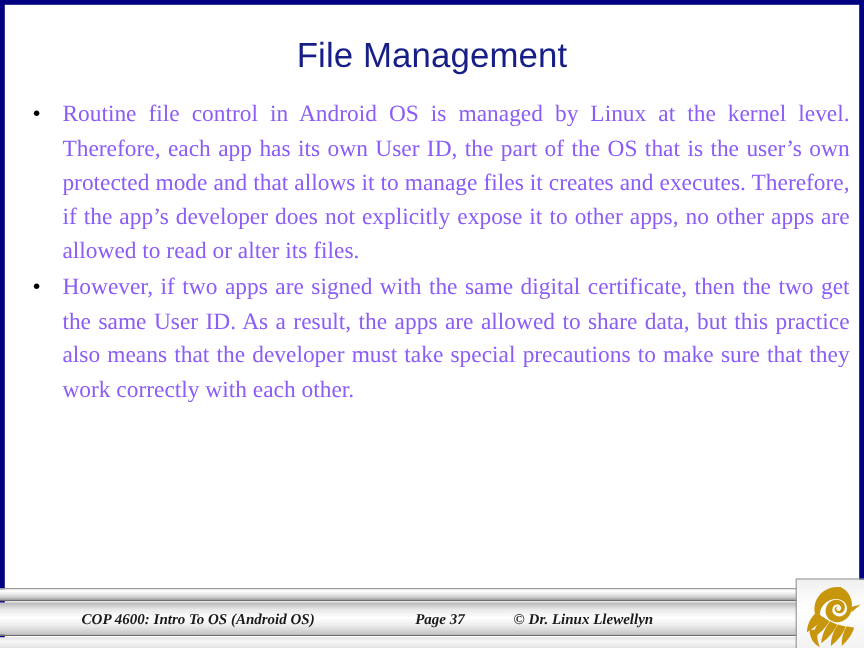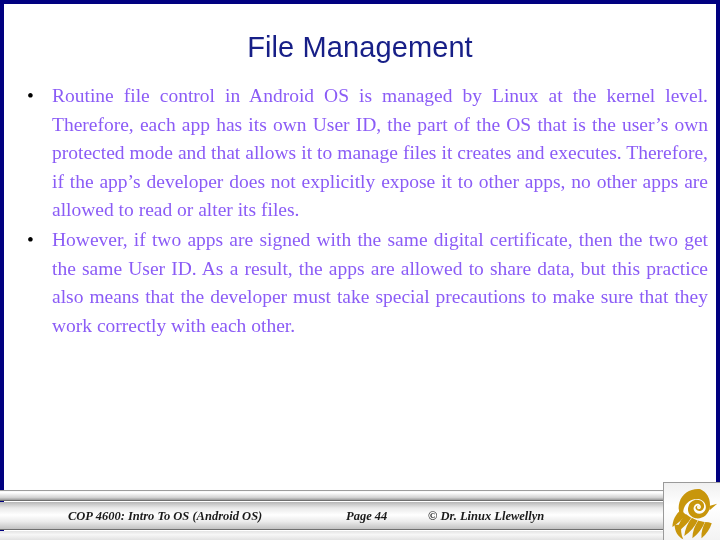--- a/index.html
+++ b/index.html
@@ -182,21 +182,21 @@
     </div>
 
   </div>
 
   <div class="footer">
     <div class="band band-top"></div>
     <div class="band band-main"></div>
     <div class="band band-bottom"></div>
 
     <div class="footer-text footer-course">COP 4600: Intro To OS  (Android OS)</div>
-    <div class="footer-text footer-page">Page 44</div>
+    <div class="footer-text footer-page">Page 37</div>
     <div class="footer-text footer-copy">© Dr. Linux Llewellyn</div>
   </div>
 
   <div class="logo-plate">
     <svg viewBox="0 0 100 104" xmlns="http://www.w3.org/2000/svg">
       <g fill="#C8960C">
 
         <path d="M62 6 C44 4 28 14 23 30 C19 43 23 56 33 63
                  C28 52 29 40 37 32 C45 24 57 22 65 27
                  C72 31 74 40 70 46 C66 52 58 53 53 49

